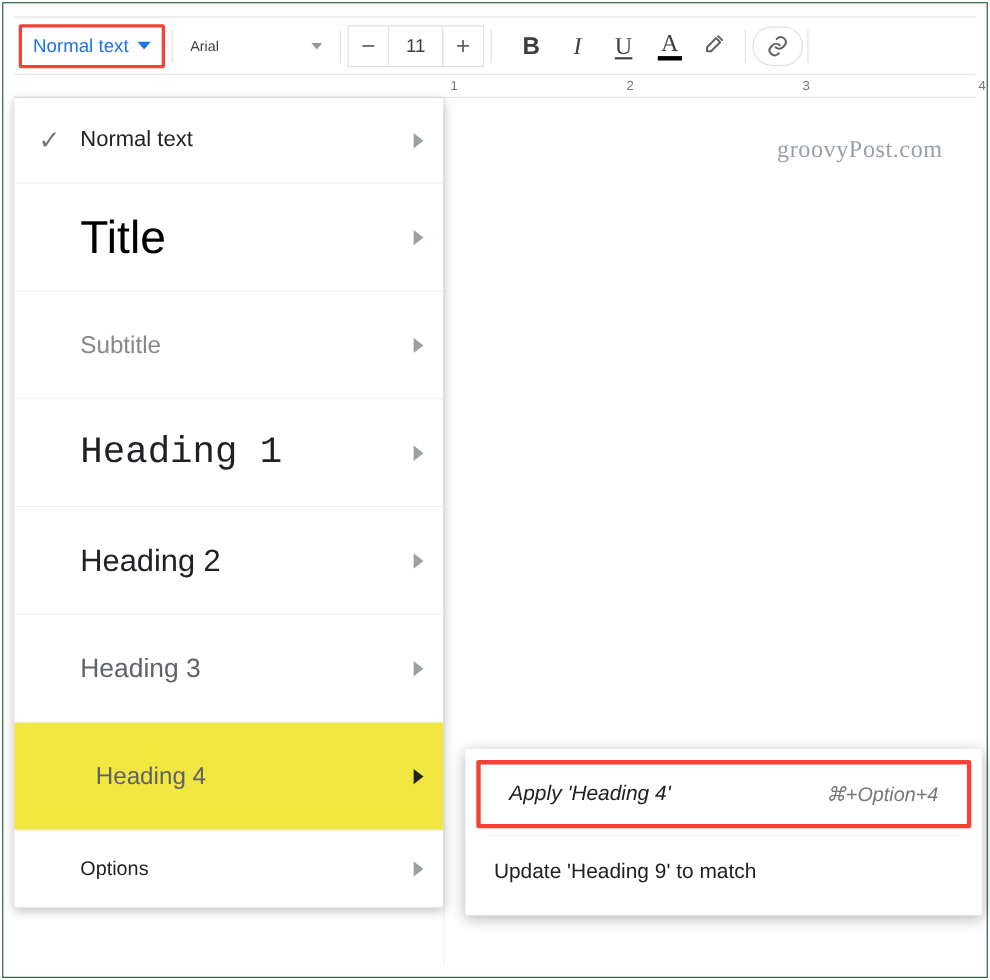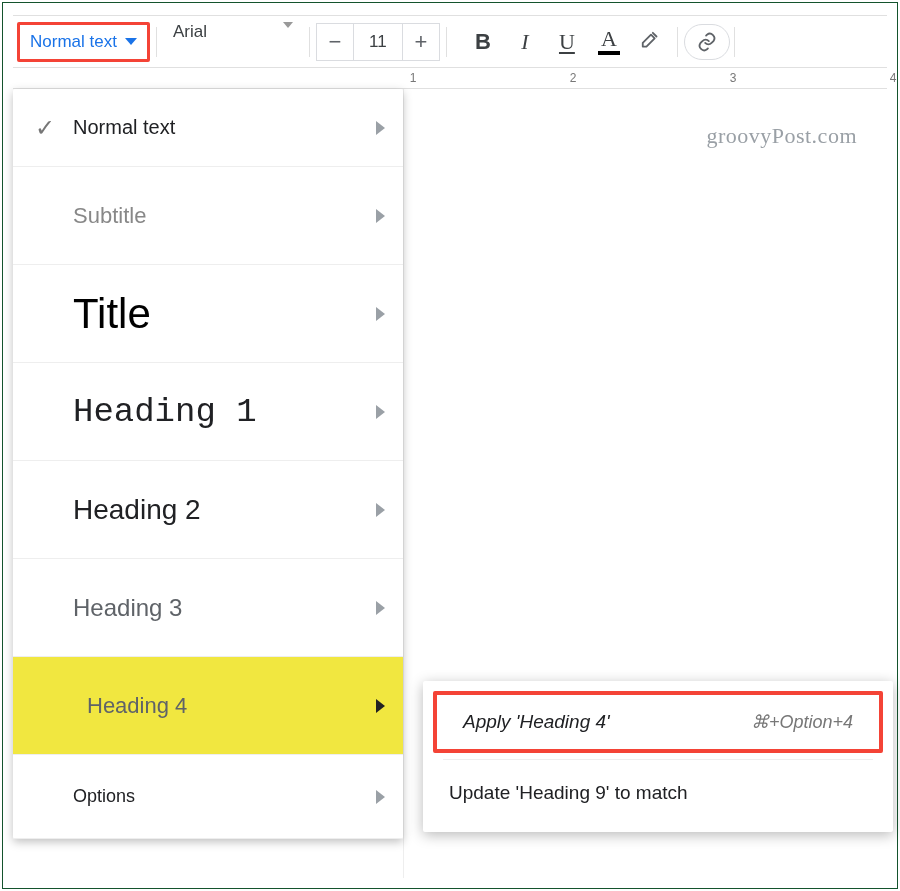--- a/index.html
+++ b/index.html
@@ -53,24 +53,24 @@
     border-top: 7px solid #1a73e8;
   }
   .sep {
     width: 1px; height: 30px; background: #e0e0e0;
     margin: 0 6px;
   }
   .font-sel {
     height: 40px;
     min-width: 140px;
     display: flex;
-    align-items: flex-start;
+    align-items: center;
     justify-content: space-between;
     padding: 0 10px;
-    font-size: 17px;
+    font-size: 13px;
     color: #3c4043;
     cursor: pointer;
   }
   .caret-grey {
     width: 0; height: 0;
     border-left: 5px solid transparent;
     border-right: 5px solid transparent;
     border-top: 6px solid #999;
   }
 
@@ -183,21 +183,21 @@
     border-bottom: 7px solid transparent;
     border-left: 9px solid #9aa0a6;
   }
   .mi-normal   .label { font-size: 20px; color: #202124; }
   .mi-title    .label { font-size: 42px; font-weight: 400; color: #000; }
   .mi-subtitle .label { font-size: 22px; color: #888; }
   .mi-h1       .label { font-size: 34px; font-weight: 400; font-family: Liberation Mono, monospace; }
   .mi-h2       .label { font-size: 28px; font-weight: 400; }
   .mi-h3       .label { font-size: 24px; color: #5f6368; }
   .mi-h4       .label { font-size: 22px; color: #5f6368; }
-  .mi-options  { height: 84px; }
+  .mi-options  { height: 70px; }
   .mi-options  .label { font-size: 18px; color: #202124; }
   .mi-normal { height: 78px; }
   .mi-h4.highlighted { background: #f1e740; padding-left: 36px; }
   .mi-h4 .sub-arrow { border-left-color: #222; }
 
   
   .submenu {
     position: absolute;
     top: 678px; left: 420px;
     width: 470px;
@@ -287,28 +287,28 @@
 
   <div class="doc-shadow"></div>
   <div class="watermark">groovyPost.com</div>
 
   <div class="menu">
     <div class="menu-item mi-normal">
       <span class="check">✓</span>
       <span class="label">Normal text</span>
       <span class="sub-arrow"></span>
     </div>
+    <div class="menu-item mi-title">
+      <span class="check"></span>
+      <span class="label">Title</span>
+      <span class="sub-arrow"></span>
+    </div>
     <div class="menu-item mi-subtitle">
       <span class="check"></span>
       <span class="label">Subtitle</span>
-      <span class="sub-arrow"></span>
-    </div>
-    <div class="menu-item mi-title">
-      <span class="check"></span>
-      <span class="label">Title</span>
       <span class="sub-arrow"></span>
     </div>
     <div class="menu-item mi-h1">
       <span class="check"></span>
       <span class="label">Heading 1</span>
       <span class="sub-arrow"></span>
     </div>
     <div class="menu-item mi-h2">
       <span class="check"></span>
       <span class="label">Heading 2</span>

